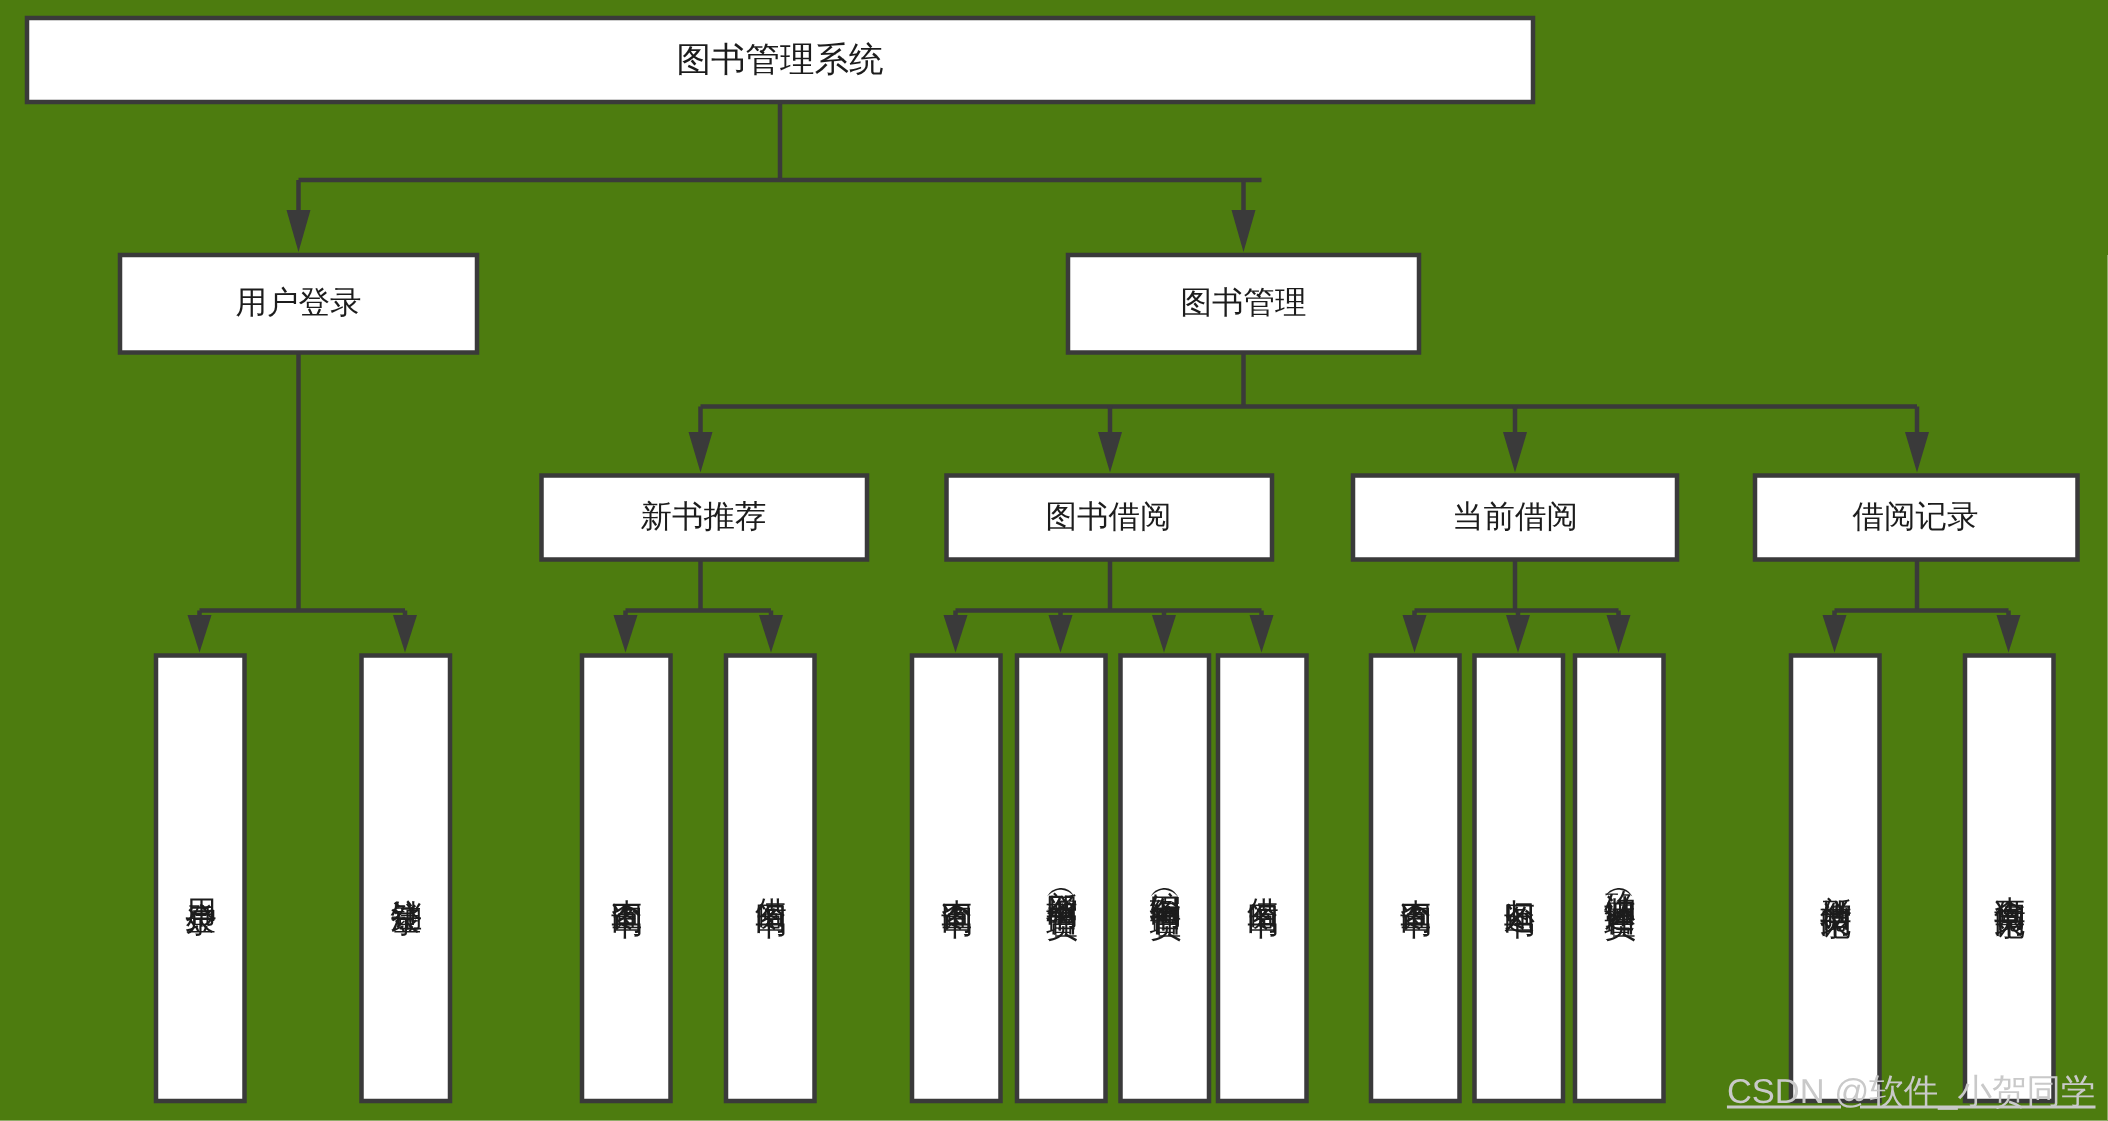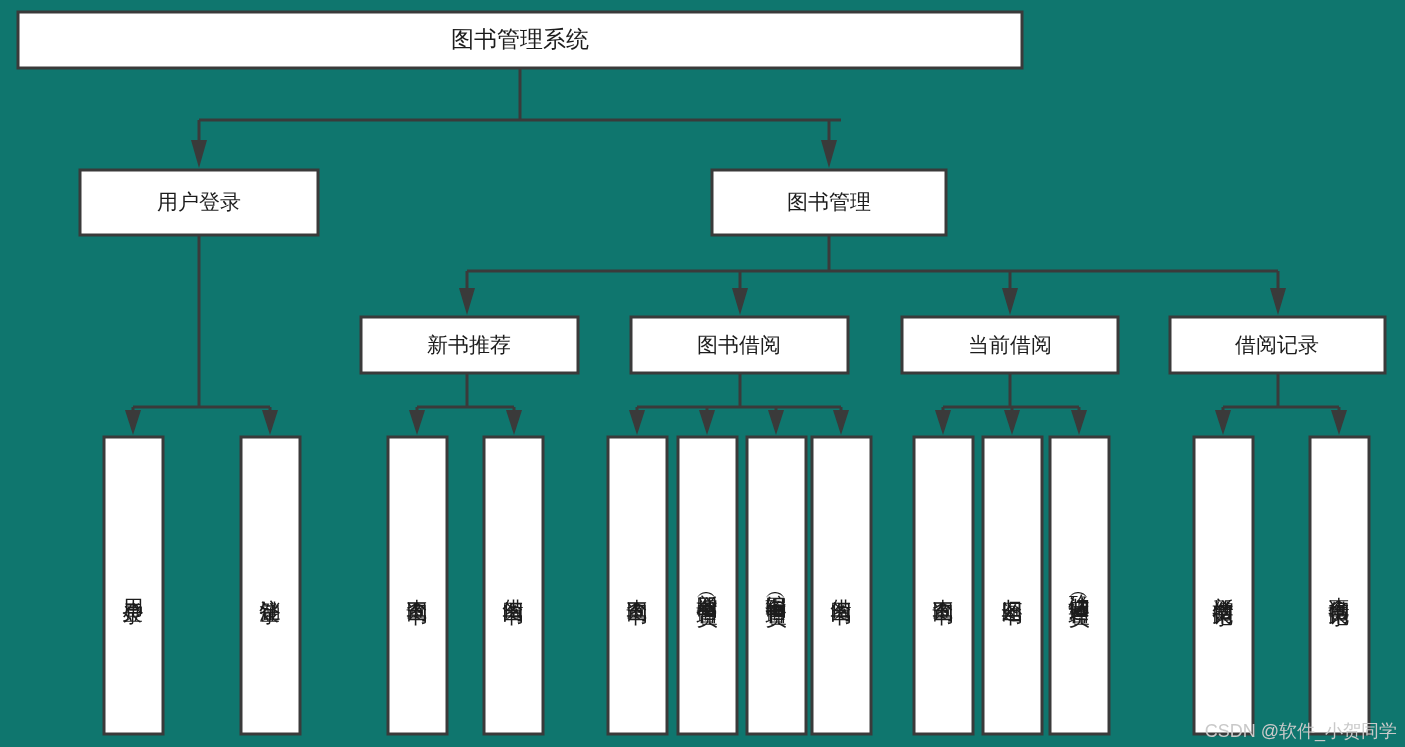--- a/index.html
+++ b/index.html
@@ -1,35 +1,35 @@
 <!DOCTYPE html>
 <html><head>
 <meta charset="utf-8">
 <style>
   html,body{margin:0;padding:0;background:#ffffff;}
   body{width:1405px;height:747px;overflow:hidden;
        font-family:"Liberation Sans","DejaVu Sans",sans-serif;}
-  #stage{position:relative;width:1405px;height:747px;background:#0f766e;}
+  #stage{position:relative;width:1405px;height:747px;background:#4d7c0f;}
   svg#diagram{position:absolute;left:0;top:0;width:1405px;height:747px;}
   .node-box{fill:#ffffff;stroke:#3a3a3a;stroke-width:3;}
   .leaf-box{fill:#ffffff;stroke:#3a3a3a;stroke-width:3;}
   .conn{stroke:#3a3a3a;stroke-width:3;fill:none;}
   .arrow-head{fill:#3a3a3a;stroke:none;}
   text.node-label{fill:#1c1c1c;font-family:"Liberation Sans","DejaVu Sans",sans-serif;
        font-size:21px;text-anchor:middle;dominant-baseline:middle;}
   text.title-label{fill:#1c1c1c;font-family:"Liberation Sans","DejaVu Sans",sans-serif;
        font-size:23px;text-anchor:middle;dominant-baseline:middle;}
   .leaf-label-wrap{position:absolute;display:flex;align-items:center;justify-content:center;
        pointer-events:none;}
   .leaf-label{writing-mode:vertical-rl;text-orientation:upright;
        font-family:"Liberation Sans","DejaVu Sans",sans-serif;
        font-size:21px;color:#1c1c1c;letter-spacing:2px;line-height:1;
        white-space:nowrap;}
-  #watermark{position:absolute;right:8px;bottom:4px;color:#c9c9c9;font-size:18px;
-       font-family:"Liberation Sans","DejaVu Sans",sans-serif;white-space:nowrap;}
+  #watermark{position:absolute;right:8px;bottom:4px;color:#c9c9c9;font-size:23px;
+       font-family:"Liberation Sans","DejaVu Sans",sans-serif;white-space:nowrap;text-decoration:underline;}
 </style>
 </head>
 <body>
 
 <div id="stage">
 
   <svg id="diagram" viewBox="0 0 1405 747">
 
     <g>
       <path class="conn" d="M520,68 L520,120"></path>

